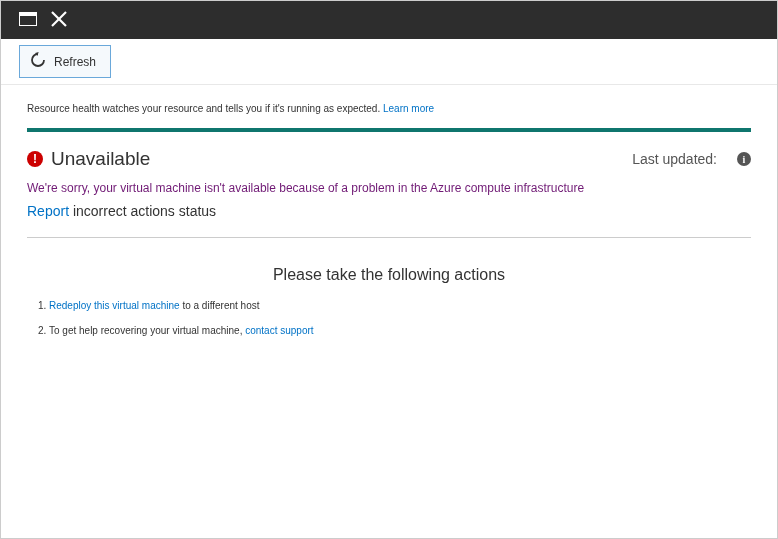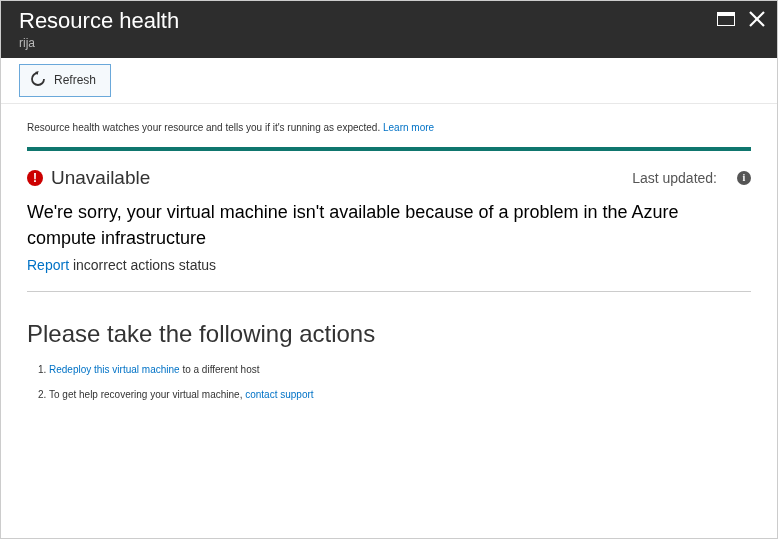--- a/index.html
+++ b/index.html
@@ -67,27 +67,28 @@
   .status-block { padding: 16px 0 18px 0; border-bottom: 1px solid #ccc; }
   .status-row {
     display: flex;
     align-items: center;
     justify-content: space-between;
     margin-bottom: 10px;
   }
   .status-left { display: flex; align-items: center; gap: 8px; }
   .status-name { font-size: 19px; font-weight: 400; color: #333; }
   .status-right { display: flex; align-items: center; gap: 20px; color: #555; font-size: 14px; }
-  .status-msg { font-size: 18px; color: #000000; line-height: 1.45; }
+  .status-msg { font-size: 12px; color: #701a75; line-height: 1.45; }
   .report-line { margin-top: 6px; font-size: 14px; }
   .actions-heading {
-    font-size: 24px;
+    font-size: 16px;
     font-weight: 400;
     margin: 28px 0 16px 0;
     color: #333;
+    text-align: center;
   }
   ol.actions {
     list-style: decimal;
     padding-left: 22px;
     font-size: 10px;
     color: #333;
   }
   ol.actions li { margin-bottom: 14px; }
   .error-icon-circle {
     width: 16px; height: 16px; border-radius: 50%;
@@ -99,24 +100,20 @@
     width: 14px; height: 14px; border-radius: 50%;
     background: #555; color: #fff; display: inline-flex;
     align-items: center; justify-content: center;
     font-size: 10px; font-weight: bold; font-family: Georgia, serif;
   }
 </style>
 </head>
 <body>
 
 <div class="header">
-  <div class="header-left">
-    <div class="title">Resource health</div>
-    <div class="subtitle">rija</div>
-  </div>
   <div class="header-icons">
     <span>
       <svg width="18" height="14" viewBox="0 0 18 14">
           <rect x="0" y="0" width="18" height="14" fill="none" stroke="#fff" stroke-width="2"></rect>
           <rect x="0" y="0" width="18" height="4" fill="#fff"></rect>
         </svg>
     </span>
     <span>
       <svg width="16" height="16" viewBox="0 0 16 16">
           <line x1="1" y1="1" x2="15" y2="15" stroke="#fff" stroke-width="2.2"></line>

